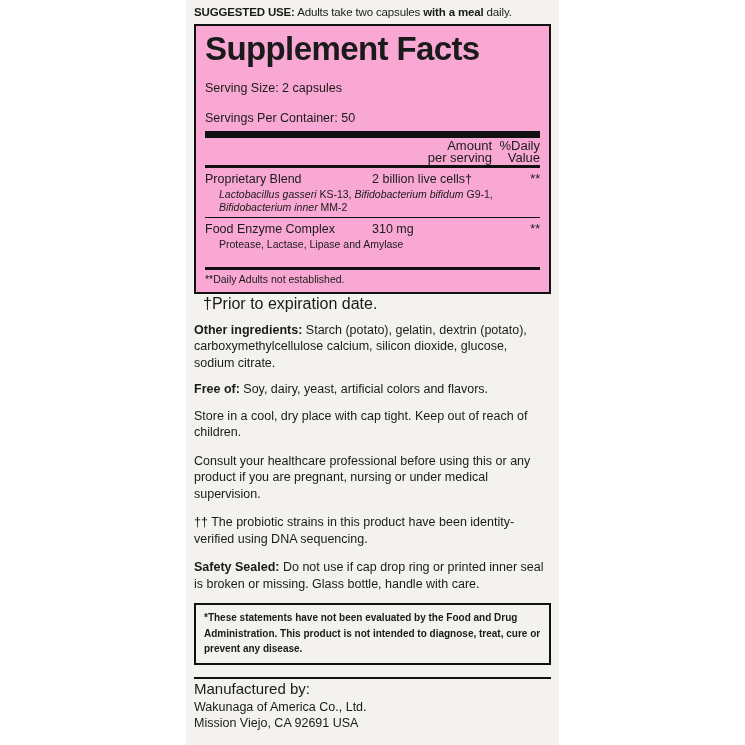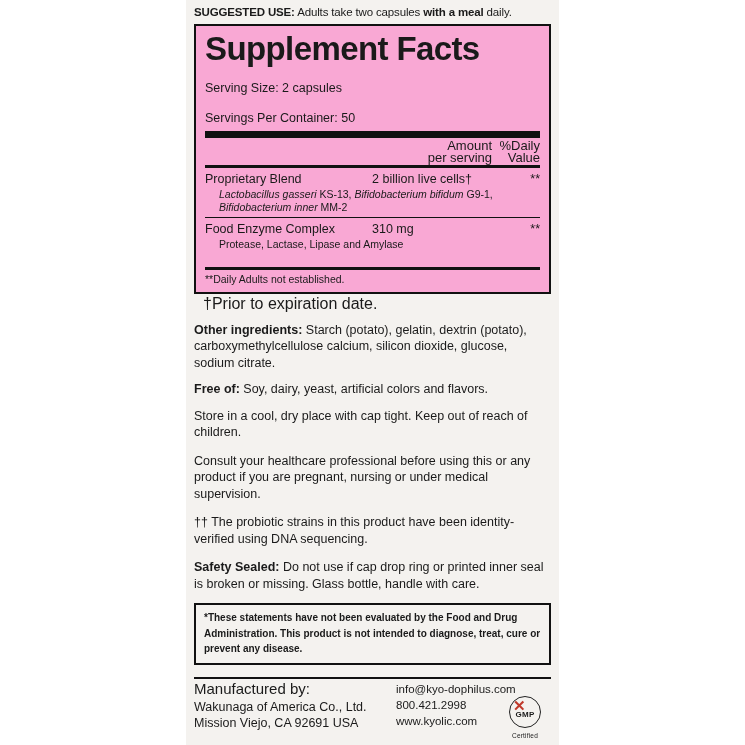--- a/index.html
+++ b/index.html
@@ -319,29 +319,17 @@
       </div>
 
       <div class="mfr-rule"></div>
 
       <div class="mfr">
         <div class="mfr-left">
           <div class="mfr-head">Manufactured by:</div>
           <div>Wakunaga of America Co., Ltd.</div>
           <div>Mission Viejo, CA 92691 USA</div>
         </div>
-        <div class="mfr-right">
-          <div>info@kyo-dophilus.com</div>
-          <div>800.421.2998</div>
-          <div>www.kyolic.com</div>
-          <div class="gmp">
-            <div class="gmp-circle">
-              <span class="gmp-x">✕</span>
-              <span class="gmp-text">GMP</span>
-            </div>
-            <div class="gmp-cert">Certified</div>
-          </div>
-        </div>
       </div>
 
     </div>
   </div>
 </div>
 
 </body></html>

